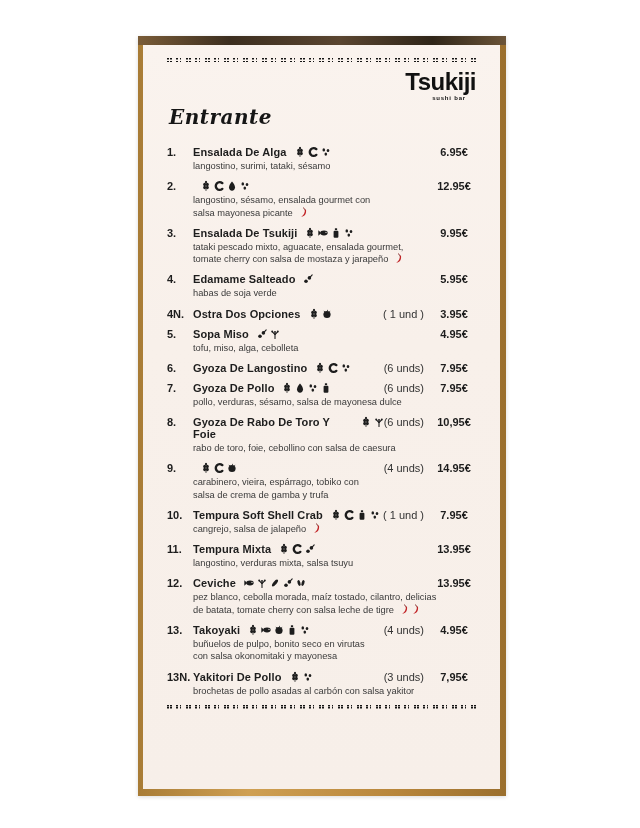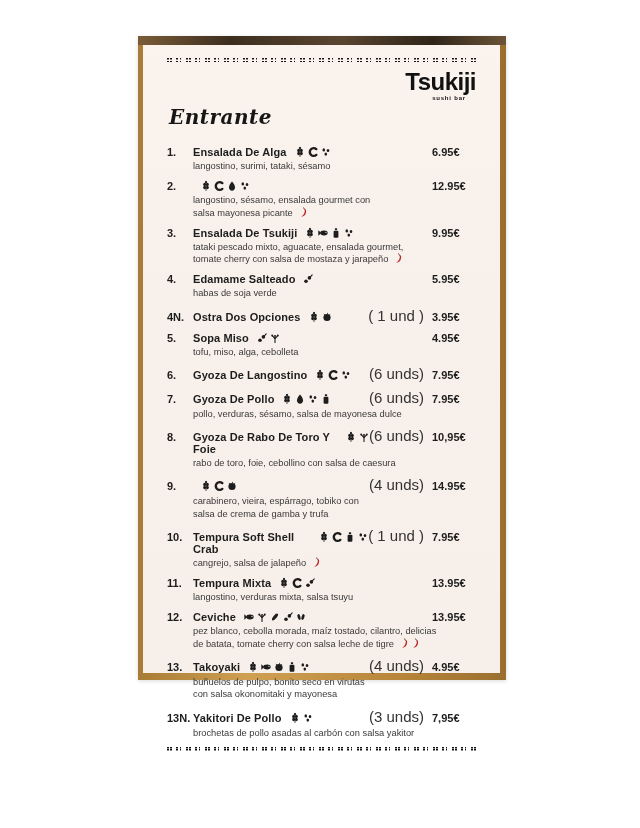--- a/index.html
+++ b/index.html
@@ -3,21 +3,21 @@
 <meta charset="utf-8">
 <style>
   html,body{margin:0;padding:0;}
   body{
     width:640px;height:828px;position:relative;overflow:hidden;
     background:#ffffff;
     font-family:"Liberation Sans",sans-serif;
     -webkit-font-smoothing:antialiased;
   }
   .photo{
-    position:absolute;left:138px;top:36px;width:368px;height:644px;
+    position:absolute;left:138px;top:36px;width:368px;height:760px;
     background:linear-gradient(90deg,#a87c36,#cfa053 30%,#b8863b 70%,#9a6f2e);
     box-shadow:0 1px 4px rgba(0,0,0,0.15);
   }
   .wood-top{position:absolute;left:0;top:0;width:100%;height:9px;
     background:linear-gradient(90deg,#7a5c38,#3c2e1f 25%,#5a4530 55%,#2f2518 80%,#6b5438);}
   .wood-bottom{position:absolute;left:0;bottom:0;width:100%;height:7px;
     background:linear-gradient(90deg,#c query,#c89a50 0%,#e0b36a 30%,#b9893f 60%,#d8a95e);}
   .paper{
     position:absolute;left:5px;top:9px;right:6px;bottom:7px;
     background:linear-gradient(180deg,#faf3ee 0%,#f8f0ea 40%,#f7efe9 100%);
@@ -42,22 +42,22 @@
     font-size:20px;letter-spacing:0.5px;margin:4px 0 16px 2px;color:#161616;
   }
   .menu{margin-top:12px;}
   .item{margin-bottom:7px;}
   .item-row{display:flex;align-items:baseline;}
   .num{flex:none;width:26px;font-weight:700;font-size:11px;}
   .title{font-weight:700;font-size:11px;letter-spacing:0.1px;}
   .icons{display:inline-flex;gap:3px;margin-left:8px;align-items:center;transform:translateY(1.5px);}
   .icons svg,.spice svg{width:10px;height:11px;display:block;}
   .right{margin-left:auto;display:flex;align-items:baseline;gap:8px;flex:none;}
-  .units{font-size:15px;color:#333;}
-  .price{font-size:11px;font-weight:700;min-width:44px;text-align:left;}
+  .units{font-size:11px;color:#333;}
+  .price{font-size:11px;font-weight:700;min-width:44px;text-align:center;}
   .desc{margin:2px 0 0 26px;font-size:9.3px;line-height:1.32;color:#3a3a3a;white-space:pre-line;}
   .spice{display:inline-flex;gap:1px;margin-left:5px;vertical-align:-2px;}
 </style>
 </head>
 <body>
 
 <div class="photo">
   <div class="wood-top"></div>
   <div class="wood-bottom"></div>
   <div class="paper">

